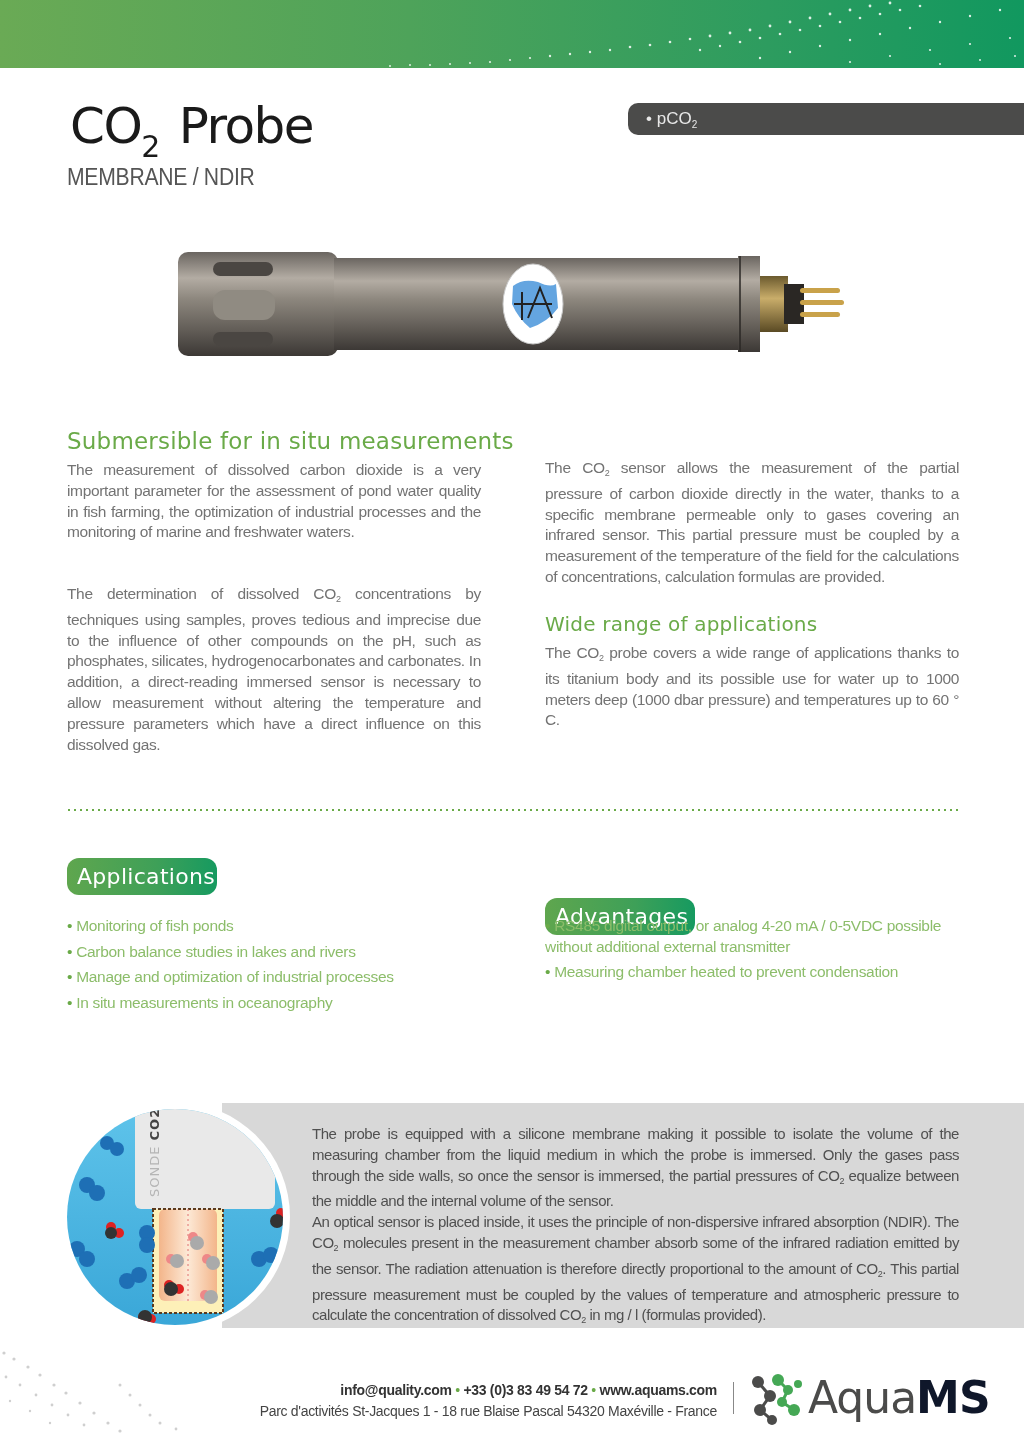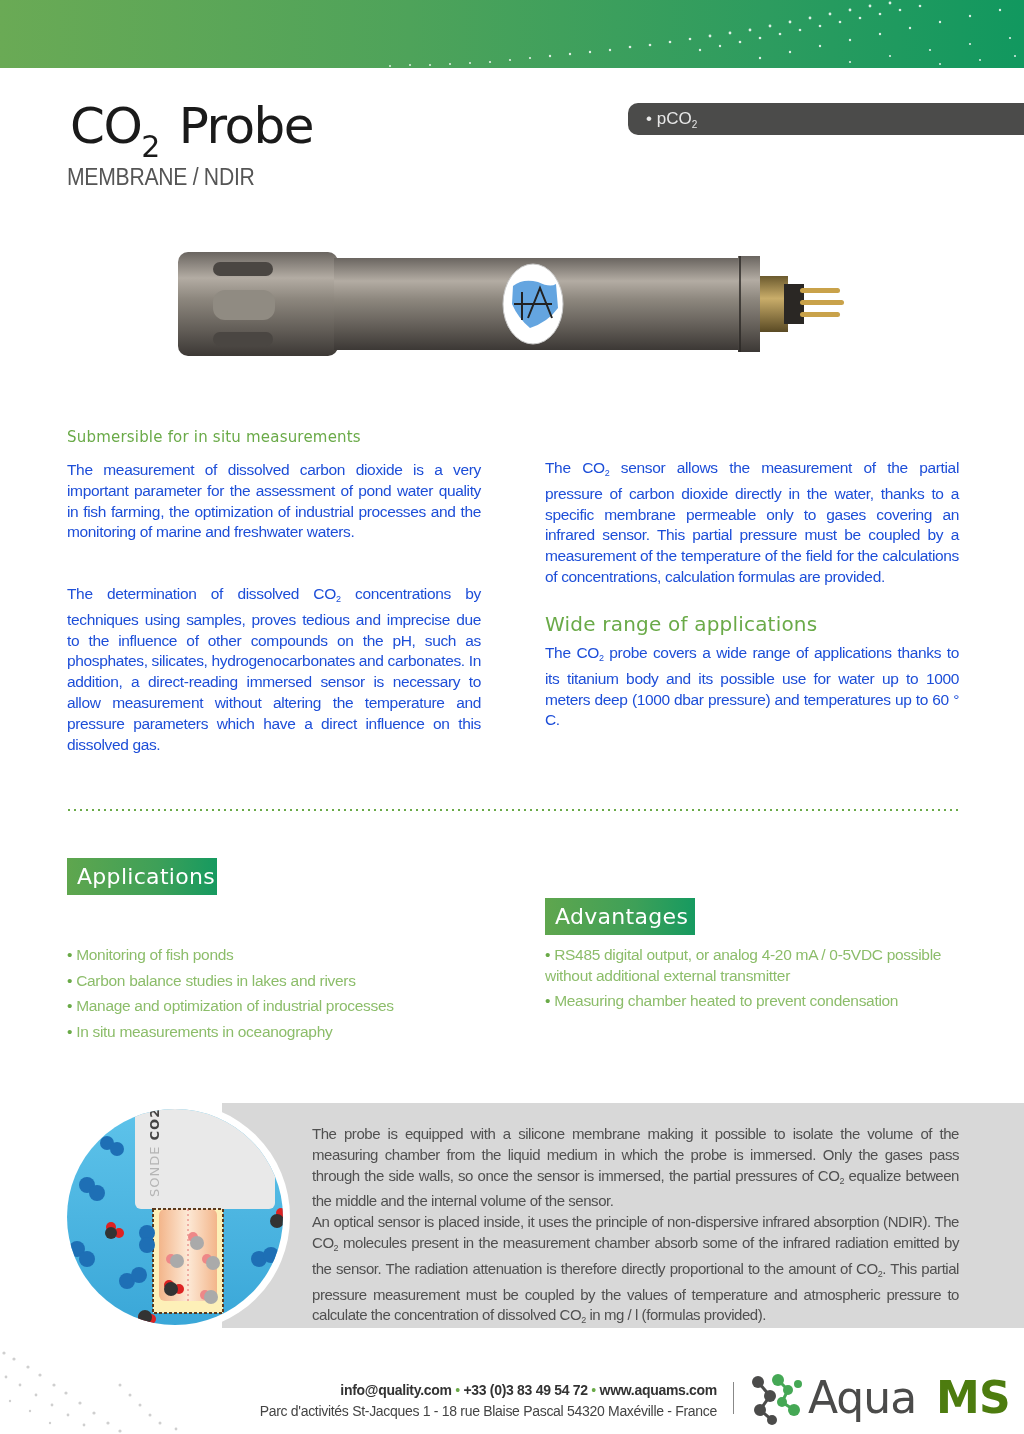--- a/index.html
+++ b/index.html
@@ -27,23 +27,23 @@
 
   .tag-bar {
     position: absolute; left: 628px; top: 103px; width: 400px; height: 32px;
     background: #4b4b4a; border-radius: 10px 0 0 10px;
     color: #e8e8e8; font-size: 17px; line-height: 32px; padding-left: 18px;
   }
   .tag-bar sub { font-size: 10px; vertical-align: -4px; }
 
   .probe { position: absolute; left: 178px; top: 248px; width: 670px; height: 112px; }
 
-  .h-green { color: #6aaa48; font-size: 15px; letter-spacing: 0.2px; font-family: "DejaVu Sans", sans-serif; }
+  .h-green { color: #6aaa48; font-size: 23px; letter-spacing: 0.2px; font-family: "DejaVu Sans", sans-serif; }
   .body-text {
-    font-size: 15.5px; line-height: 20.8px; color: #1d4ed8; text-align: justify;
+    font-size: 15.5px; line-height: 20.8px; color: #737373; text-align: justify;
     font-family: "Liberation Sans", sans-serif; letter-spacing: -0.35px;
   }
   .body-text sub { font-size: 9px; vertical-align: -3px; }
 
   .sec1-title { position: absolute; left: 67px; top: 428px; }
   .p1 { position: absolute; left: 67px; top: 460px; width: 414px; }
   .p2 { position: absolute; left: 67px; top: 584px; width: 414px; }
   .p3 { position: absolute; left: 545px; top: 458px; width: 414px; }
   .sec2-title { position: absolute; left: 545px; top: 612px; font-size: 20px; }
   .p4 { position: absolute; left: 545px; top: 643px; width: 414px; }
@@ -52,25 +52,26 @@
     position: absolute; left: 66px; top: 808px; width: 896px; height: 4px;
     background-image: radial-gradient(circle, #6aaa48 1.2px, transparent 1.5px);
     background-size: 6px 4px; background-repeat: repeat-x;
   }
 
   .pill {
     position: absolute; height: 37px; padding: 0 10px;
     background: linear-gradient(90deg, #5fa64e 0%, #3ea058 60%, #169a60 100%);
     color: #fff; font-size: 22px; line-height: 37px; font-family: "DejaVu Sans", sans-serif;
     letter-spacing: 0.3px;
+    border-radius: 12px;
   }
   .pill-app { left: 67px; top: 858px; width: 150px; }
   .pill-adv { left: 545px; top: 858px; width: 150px; margin-top: 40px; }
 
-  .list { position: absolute; list-style: none; color: #8cbd6a; font-size: 15.5px; letter-spacing: -0.3px; margin-top: 29px; }
+  .list { position: absolute; list-style: none; color: #8cbd6a; font-size: 15.5px; letter-spacing: -0.3px; }
   .list li { line-height: 20.5px; margin-bottom: 5px; }
   .list li .b { color: #6aaa48; margin-right: 4px; }
   .list sub { font-size: 9px; vertical-align: -3px; }
   .list sup { font-size: 9px; vertical-align: 5px; }
   .list-app { left: 67px; top: 916px; width: 420px; }
   .list-adv { left: 545px; top: 916px; width: 416px; }
 
   .gray-band { position: absolute; left: 222px; top: 1103px; width: 802px; height: 225px; background: #d8d8d8; }
   .p5 {
     position: absolute; left: 312px; top: 1124px; width: 647px;
@@ -83,21 +84,21 @@
 
   .foot-contact {
     position: absolute; right: 307px; top: 1380px; text-align: right;
     font-size: 14px; color: #444; letter-spacing: -0.3px; line-height: 21px;
   }
   .foot-contact .strong { font-weight: bold; color: #333; }
   .foot-contact .dot { color: #6aaa48; }
   .foot-divider { position: absolute; left: 733px; top: 1382px; width: 1px; height: 32px; background: #888; }
   .logo { position: absolute; left: 748px; top: 1368px; width: 230px; height: 60px; }
   .logo-text { position: absolute; left: 60px; top: 2px; font-size: 44px; letter-spacing: -1px; color: #4b4b4a; font-family: "DejaVu Sans", sans-serif; line-height: 56px; }
-  .logo-text .ms { color: #4d7c0f; font-weight: bold; margin-left: 20px; }
+  .logo-text .ms { color: #0f172a; font-weight: bold; }
 </style>
 </head>
 <body>
 
 <div class="header-band">
   <svg width="1024" height="68">
     <g fill="#ffffff" opacity="0.85">
       <circle cx="390" cy="66" r="1"></circle>
         <circle cx="410" cy="65" r="1"></circle>
         <circle cx="430" cy="65" r="1"></circle>

